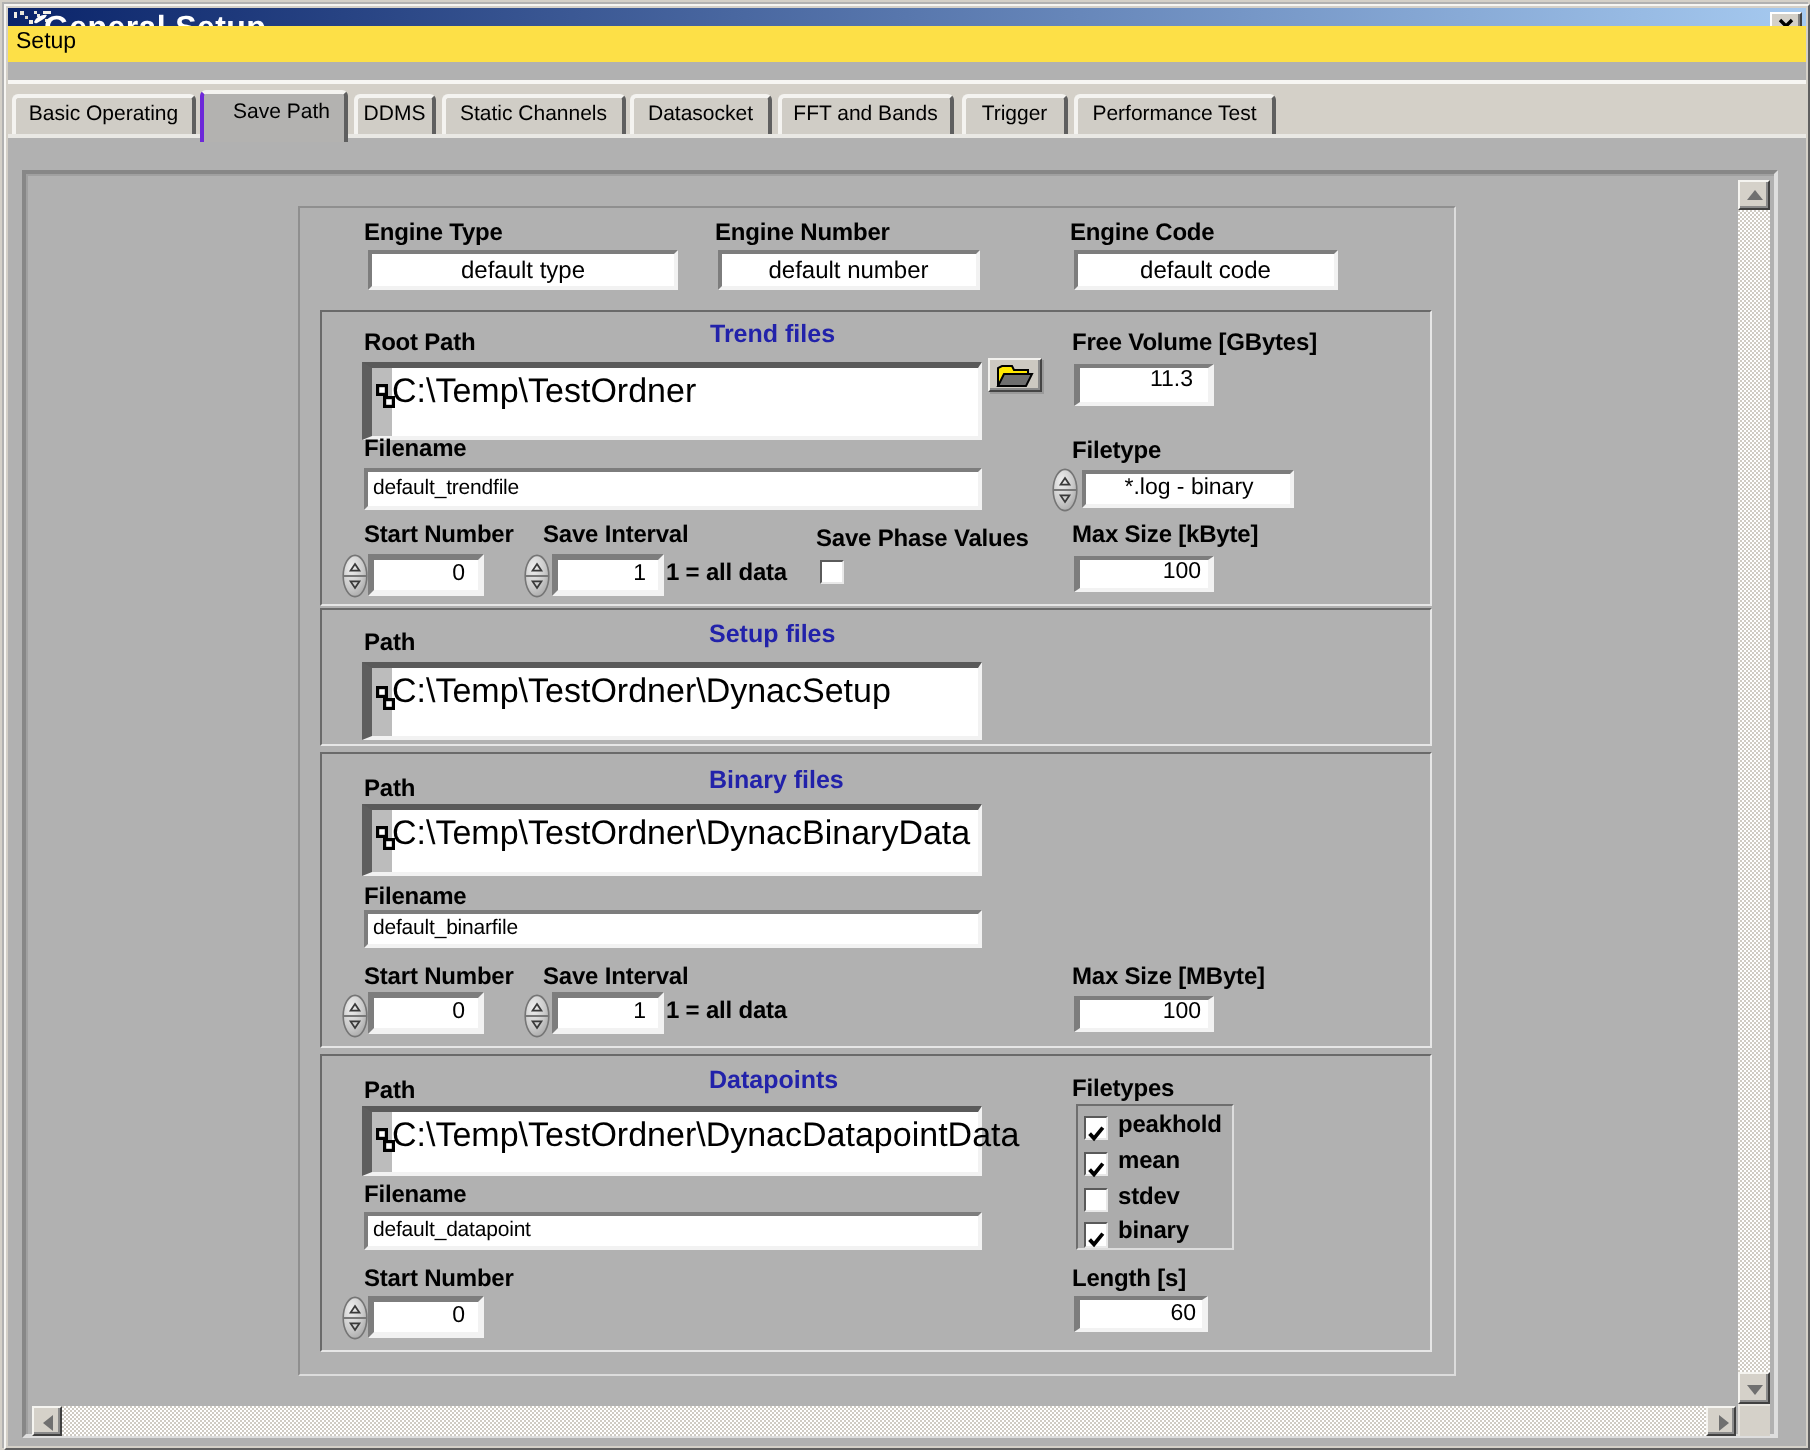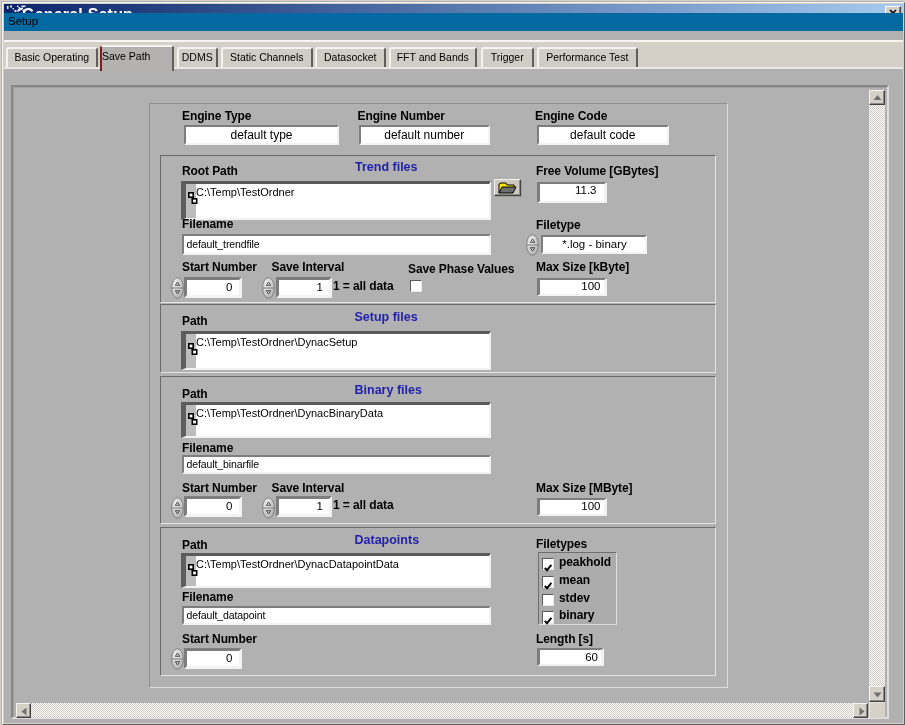--- a/index.html
+++ b/index.html
@@ -11,32 +11,32 @@
 #inner{position:absolute;left:2px;top:2px;width:901px;height:721px;box-sizing:border-box;border:1px solid #d4d0c8;background:#b1b1b1;}
 
 #titlebar{position:absolute;left:3px;top:3px;width:899px;height:18px;
   background:linear-gradient(to right,#0a246a,#a6caf0);}
 #title{position:absolute;left:18px;top:2px;color:#fff;font-size:16px;font-weight:bold;letter-spacing:0.2px;}
 #closebtn{position:absolute;right:2px;top:2px;width:16px;height:14px;background:#d4d0c8;box-sizing:border-box;
   border-top:1px solid #fff;border-left:1px solid #fff;border-right:1px solid #404040;border-bottom:1px solid #404040;
   box-shadow:inset -1px -1px 0 #808080;}
 #closebtn svg{position:absolute;left:3px;top:2px;}
 
-#menubar{position:absolute;left:3px;top:12px;width:899px;height:18px;background:#0369a1;}
+#menubar{position:absolute;left:3px;top:12px;width:899px;height:18px;background:#fde047;}
 #menubar span{position:absolute;left:4px;top:2px;font-size:11.5px;color:#000;}
 #menuline{position:absolute;left:3px;top:39px;width:899px;height:2px;background:#f7f6f3;}
 
 #tabstrip{position:absolute;left:3px;top:41px;width:899px;height:25px;background:#d4d0c8;}
 #pagetopline{position:absolute;left:3px;top:66px;width:899px;height:2px;background:#e9e8e4;}
 .tab{position:absolute;top:46px;height:20px;background:#d0cdc6;box-sizing:border-box;
   border-top:2px solid #f4f3f0;border-left:2px solid #f4f3f0;border-right:2px solid #5f5f5f;
   border-radius:3px 3px 0 0;font-size:10.5px;text-align:center;color:#000;line-height:17px;}
 #tabsel{position:absolute;top:43.5px;height:26px;background:#b3b2b0;box-sizing:border-box;
-  border-top:2px solid #f4f3f0;border-left:2px solid #7f1d1d;border-right:2px solid #5f5f5f;
-  border-radius:3px 3px 0 0;font-size:10.5px;text-align:left;color:#000;line-height:19px;padding-right:7px;z-index:5;}
+  border-top:2px solid #f4f3f0;border-left:2px solid #6d28d9;border-right:2px solid #5f5f5f;
+  border-radius:3px 3px 0 0;font-size:10.5px;text-align:right;color:#000;line-height:19px;padding-right:7px;z-index:5;}
 
 #frame{position:absolute;left:10px;top:84px;width:878px;height:634px;box-sizing:border-box;background:#b1b1b1;
   border-top:2px solid #878787;border-left:2px solid #878787;border-bottom:2px solid #dedede;border-right:2px solid #dedede;
   box-shadow:inset 1px 1px 0 #a0a0a0;}
 
 .sbtn{position:absolute;background:#d5d1c9;box-sizing:border-box;
   border-top:1px solid #f5f4f0;border-left:1px solid #f5f4f0;border-right:1px solid #404040;border-bottom:1px solid #404040;
   box-shadow:inset -1px -1px 0 #8a8a8a;}
 .sbtn svg{position:absolute;left:0;top:0;}
 #vtrack{position:absolute;left:868px;top:104px;width:15.5px;height:581px;
@@ -54,21 +54,21 @@
 .lbl{position:absolute;font-size:12px;font-weight:bold;color:#000;white-space:nowrap;letter-spacing:-0.1px;margin-left:-2px;margin-top:-2px;}
 .ttl{position:absolute;font-size:12.5px;font-weight:bold;color:#2222aa;white-space:nowrap;margin-left:-2px;margin-top:-1.5px;}
 
 .fld{position:absolute;background:#fff;box-sizing:border-box;
   border-top:2px solid #7d7d7d;border-left:2px solid #7d7d7d;border-bottom:2px solid #f2f2f2;border-right:2px solid #f2f2f2;
   font-size:11.5px;color:#000;white-space:nowrap;overflow:hidden;}
 .pathc{position:absolute;background:#fff;box-sizing:border-box;
   border-top:3px solid #5a5a5a;border-left:5px solid #5e5e5e;border-bottom:2.5px solid #f2f2f2;border-right:2.5px solid #f2f2f2;
   font-size:12px;color:#000;}
 .pstrip{position:absolute;left:0;top:0;bottom:0;width:9.5px;background:#bcbcbc;}
-.ptxt{position:absolute;left:10px;top:2px;font-size:11px;white-space:nowrap;}
+.ptxt{position:absolute;left:10px;top:2px;font-size:17px;white-space:nowrap;}
 .ctr{text-align:center;}
 .fsm{font-size:10.5px;letter-spacing:-0.1px;}
 .f12{font-size:12px;}
 .num{text-align:right;}
 
 .spin{position:absolute;width:13px;height:22px;}
 
 .cb{position:absolute;width:12.5px;height:12.5px;background:#fff;box-sizing:border-box;
   border-top:1.5px solid #5a5a5a;border-left:1.5px solid #5a5a5a;border-bottom:1.5px solid #e8e8e8;border-right:1.5px solid #e8e8e8;}
 #ftbox{position:absolute;left:536.5px;top:550.5px;width:79.5px;height:73.5px;box-sizing:border-box;background:#acacac;

